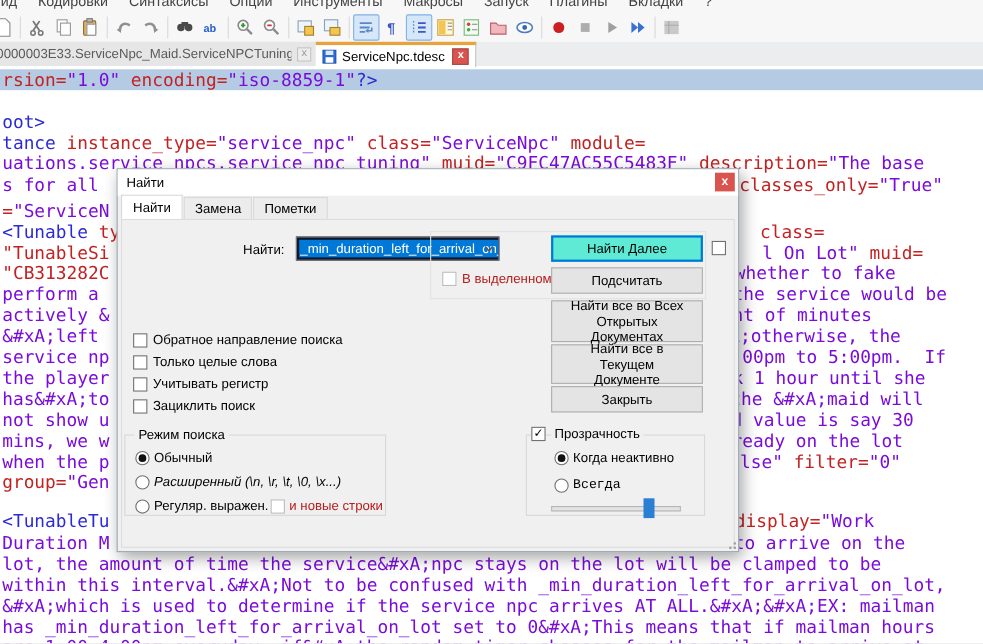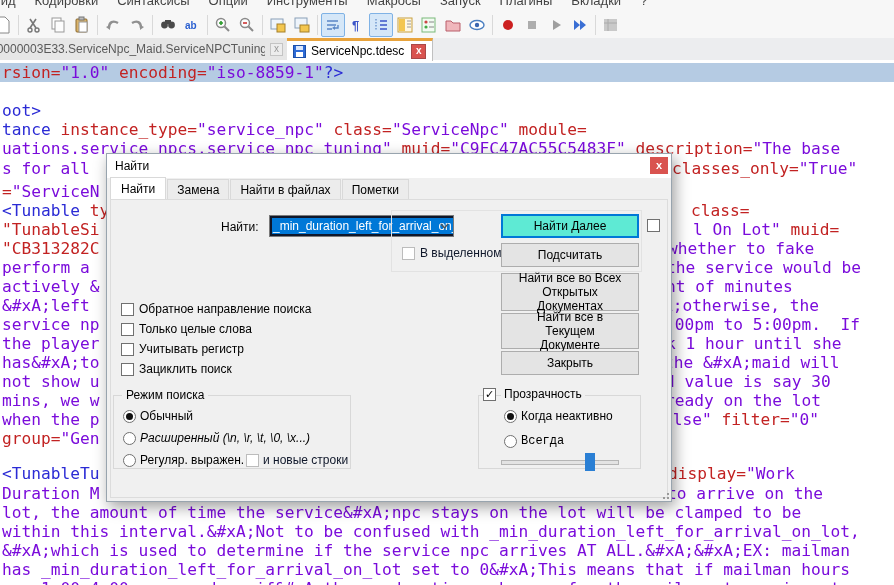--- a/index.html
+++ b/index.html
@@ -56,21 +56,21 @@
   .dlg-title{position:absolute;left:8px;top:5px;font-size:12px;}
   .dlg-close{position:absolute;right:3px;top:3px;width:18px;height:17px;background:var(--close-button);
              color:#fff;font-size:11px;line-height:16px;text-align:center;font-weight:bold;}
   .dlg-tabs{position:absolute;left:3px;top:24px;height:21px;display:flex;align-items:flex-end;}
   .dtab{padding:3px 9px 2px 9px;background:#ececec;border:1px solid #d9d9d9;border-bottom:none;margin-right:1px;}
   .dtab.active{background:#fff;padding:4px 10px 3px 10px;position:relative;z-index:2;}
   .dlg-page{position:absolute;left:3px;top:45px;width:556px;height:297px;border:1px solid #dcdcdc;background:#f0f0f0;}
 
   .abs{position:absolute;}
   .dlbl{font-size:12px;white-space:nowrap;}
-  .disabled{color:#0f172a;}
+  .disabled{color:#b91c1c;}
 
   .combo{position:absolute;left:162px;top:61px;width:185px;height:22px;background:#0f172a;border:1px solid #7a7a7a;
          box-sizing:border-box;display:flex;align-items:center;}
   .combo-sel{margin-left:2px;background:var(--accent);color:#fff;font-size:12px;padding:1px 1px;white-space:nowrap;
              overflow:hidden;max-width:200px;}
   .combo-arrow{position:absolute;right:4px;top:7px;}
 
   .btn{position:absolute;background:#e4e4e4;border:1px solid #adadad;font-size:12px;color:#000;
        display:flex;align-items:center;justify-content:center;text-align:center;box-sizing:border-box;
        line-height:14px;font-family:"Liberation Sans",sans-serif;}
@@ -387,21 +387,20 @@
   </div>
 
   <div class="dialog">
     <div class="dlg-titlebar">
       <span class="dlg-title">Найти</span>
       <span class="dlg-close">x</span>
     </div>
     <div class="dlg-tabs">
       <span class="dtab active">Найти</span>
       <span class="dtab">Замена</span>
-      <span class="dtab">Найти в файлах</span>
       <span class="dtab">Пометки</span>
     </div>
     <div class="dlg-page"></div>
 
     <div class="abs dlbl" style="left:114px;top:66px;width:44px;text-align:left;">Найти:</div>
 
     <div class="combo">
       <span class="combo-sel">_min_duration_left_for_arrival_on_lot</span>
       <svg class="combo-arrow" width="9" height="6" viewBox="0 0 9 6">
           <path d="M1 1l3.5 4L8 1" fill="none" stroke="#555" stroke-width="1.3"></path>

